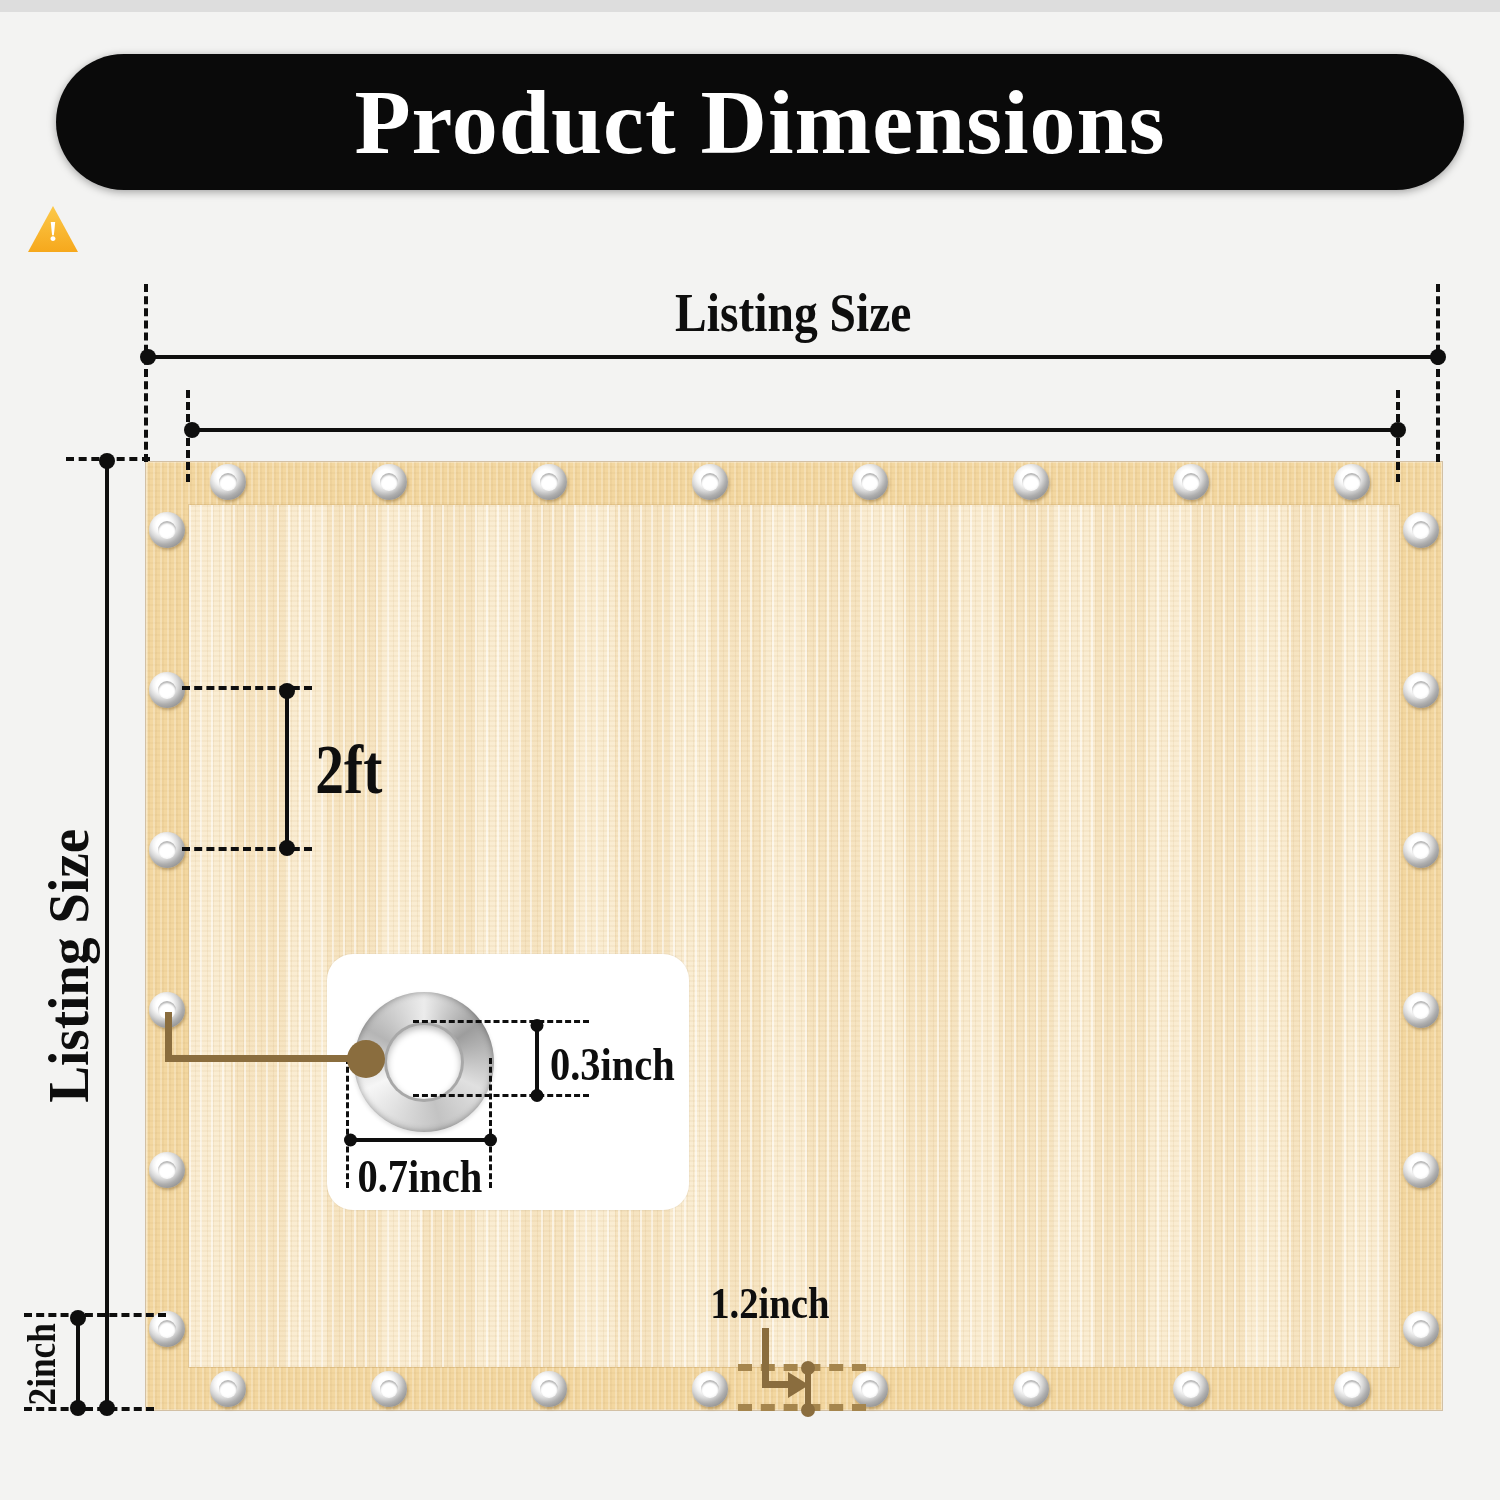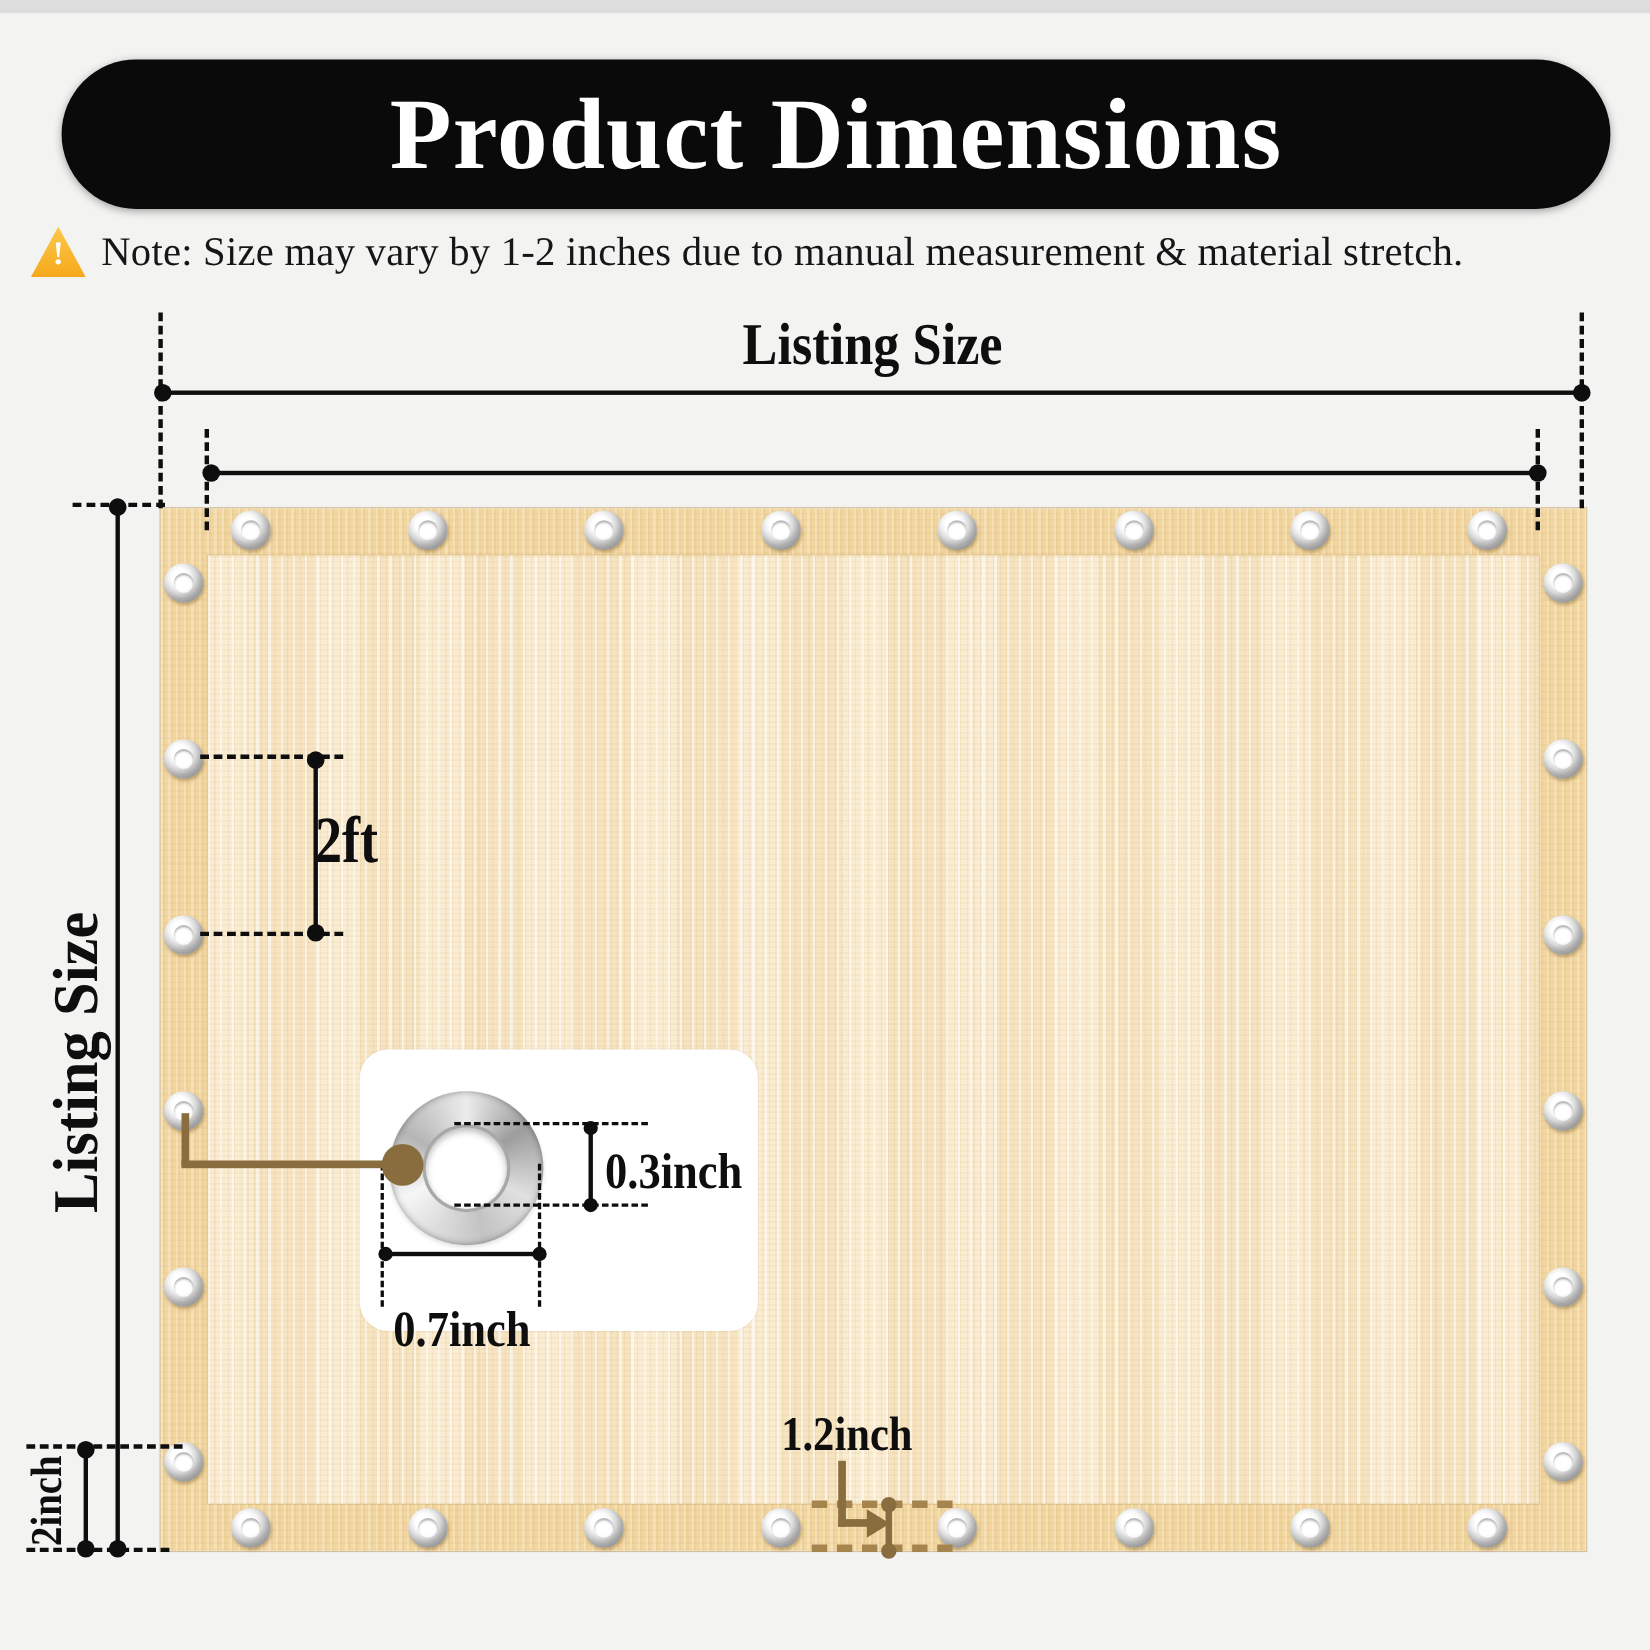--- a/index.html
+++ b/index.html
@@ -101,21 +101,20 @@
 
   <div class="banner">
     <span>Product Dimensions</span>
   </div>
 
   <div class="note-row">
     <div class="warn">
       <div class="tri"></div>
       <div class="excl">!</div>
     </div>
-    <div class="note-text">Note: Size may vary by 1-2 inches due to manual measurement &amp; material stretch.</div>
   </div>
 
   <div class="tarp">
     <div class="tarp-inner"></div>
   </div>
 
   <div class="detail-box"></div>
   <div class="big-grommet"></div>
 
   <div class="dim-label" style="left:146px;top:270px;width:1294px;font-size:54px;">
@@ -135,42 +134,42 @@
   <div class="dim-vline" style="left:105px;top:447px;height:951px;"></div>
   <div class="dash-h" style="left:66px;top:445px;width:84px;"></div>
   <div class="dash-h" style="left:24px;top:1395px;width:130px;"></div>
 
   <div class="dim-label rot" style="left:-18px;top:1332px;width:120px;height:40px;font-size:40px;line-height:40px;">
     <span class="cond">2inch</span>
   </div>
   <div class="dash-h" style="left:24px;top:1301px;width:142px;"></div>
   <div class="dim-vline" style="left:76px;top:1304px;height:94px;"></div>
 
-  <div class="dim-label" style="left:280px;top:718px;font-size:60px;">
+  <div class="dim-label" style="left:308px;top:718px;font-size:70px;">
     <span class="cond" style="transform:scaleX(.82);">2ft</span>
   </div>
   <div class="dash-h" style="left:182px;top:674px;width:130px;"></div>
   <div class="dash-h" style="left:182px;top:835px;width:130px;"></div>
   <div class="dim-vline" style="left:285px;top:677px;height:161px;"></div>
 
   <div class="brown-line" style="left:165px;top:1000px;width:7px;height:48px;"></div>
   <div class="brown-line" style="left:165px;top:1043px;width:201px;height:7px;"></div>
   <div class="brown-dot" style="left:347px;top:1028px;width:38px;height:38px;"></div>
 
   <div class="dash-h dash-thin" style="left:413px;top:1008px;width:176px;"></div>
   <div class="dash-h dash-thin" style="left:413px;top:1082px;width:176px;"></div>
   <div class="dim-vline fine" style="left:535px;top:1011px;height:74px;"></div>
   <div class="dim-label" style="left:550px;top:1026px;font-size:46px;text-align:left;">
     <span class="cond" style="transform-origin:left;">0.3inch</span>
   </div>
 
   <div class="dash-v dash-thin-v" style="left:346px;top:1046px;height:130px;"></div>
   <div class="dash-v dash-thin-v" style="left:489px;top:1046px;height:130px;"></div>
   <div class="dim-hline fine" style="left:348px;top:1126px;width:144px;"></div>
-  <div class="dim-label" style="left:342px;top:1170px;width:156px;font-size:46px;">
+  <div class="dim-label" style="left:342px;top:1138px;width:156px;font-size:46px;">
     <span class="cond">0.7inch</span>
   </div>
 
   <div class="dim-label" style="left:690px;top:1266px;width:160px;font-size:44px;">
     <span class="cond">1.2inch</span>
   </div>
   <div class="brown-line" style="left:762px;top:1316px;width:7px;height:60px;"></div>
   <div class="brown-line" style="left:762px;top:1369px;width:30px;height:7px;"></div>
   <div class="brown-arrow" style="left:788px;top:1360px;"></div>
   <div class="brown-dash" style="left:738px;top:1352px;width:128px;"></div>

